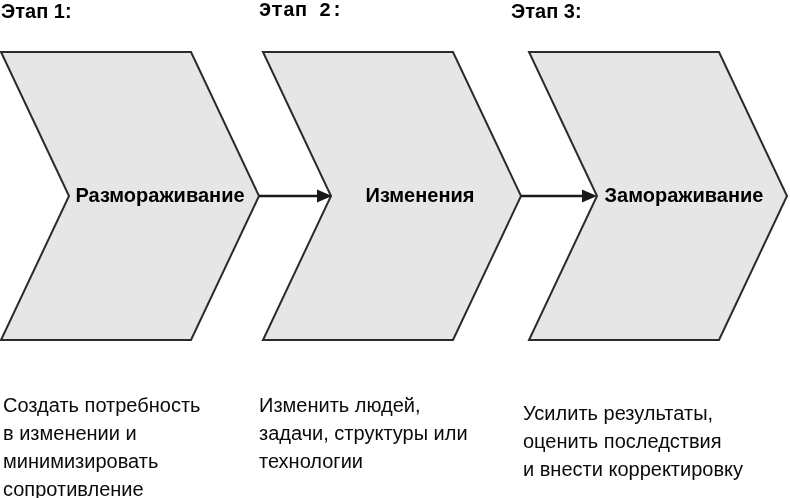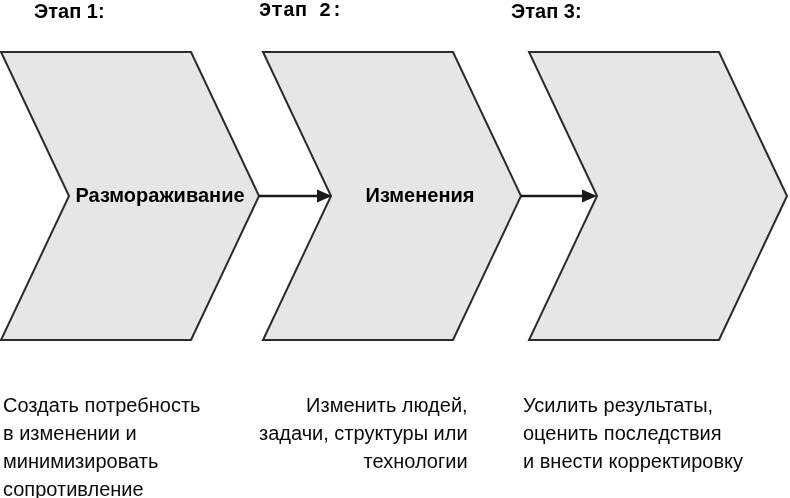--- a/index.html
+++ b/index.html
@@ -22,21 +22,21 @@
     top: 0;
   }
   .stage-heading {
     position: absolute;
     top: 0;
     font-size: 20px;
     font-weight: bold;
     line-height: 22px;
     white-space: nowrap;
   }
-  .heading-1 { left: 1px; margin-left: 33px; }
+  .heading-1 { left: 1px; }
   .heading-2 { left: 259px; font-family: Liberation Mono, monospace; }
   .heading-3 { left: 511px; }
   .chevron-label {
     position: absolute;
     transform: translate(-50%, -50%);
     font-size: 20px;
     font-weight: bold;
     white-space: nowrap;
   }
   .label-1 { left: 160px; top: 195px; }
@@ -45,22 +45,22 @@
   .stage-desc {
     position: absolute;
     top: 391px;
     font-size: 20px;
     font-weight: normal;
     line-height: 28px;
     white-space: pre-line;
     color: #0a0a0a;
   }
   .desc-1 { left: 3px; }
-  .desc-2 { left: 259px; text-align: right; }
-  .desc-3 { left: 523px; }
+  .desc-2 { left: 259px; }
+  .desc-3 { left: 523px; margin-top: 8px; }
   .chevron {
     fill: #e6e6e6;
     stroke: #2b2b2b;
     stroke-width: 2;
     stroke-linejoin: miter;
   }
   .arrow-line {
     stroke: #1a1a1a;
     stroke-width: 2.5;
   }
@@ -85,20 +85,21 @@
     <line class="arrow-line" x1="521" y1="196" x2="584" y2="196"></line>
     <polygon class="arrow-head" points="582,189.5 597,196 582,202.5"></polygon>
   </svg>
 
   <div class="stage-heading heading-1">Этап 1:</div>
   <div class="stage-heading heading-2">Этап 2:</div>
   <div class="stage-heading heading-3">Этап 3:</div>
 
   <div class="chevron-label label-1">Размораживание</div>
   <div class="chevron-label label-2">Изменения</div>
+  <div class="chevron-label label-3">Замораживание</div>
 
   <div class="stage-desc desc-1">Создать потребность
 в изменении и
 минимизировать
 сопротивление</div>
   <div class="stage-desc desc-2">Изменить людей,
 задачи, структуры или
 технологии</div>
   <div class="stage-desc desc-3">Усилить результаты,
 оценить последствия

